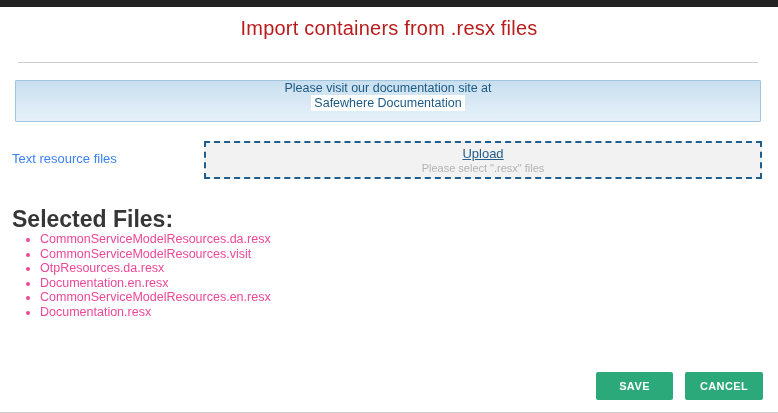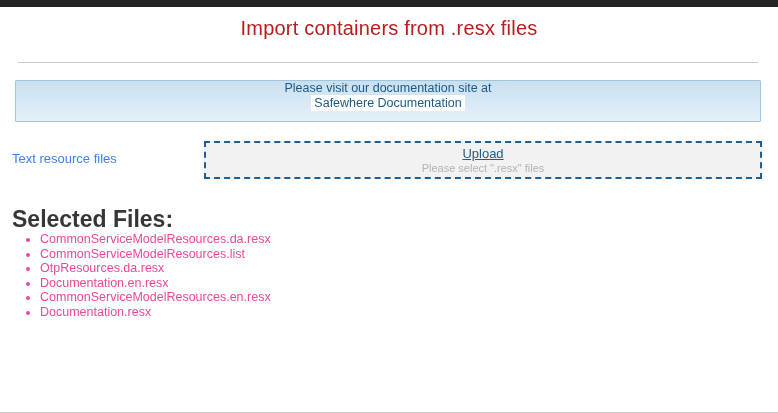--- a/index.html
+++ b/index.html
@@ -82,21 +82,23 @@
 
 <div class="upload-box">
   <span class="upload-link">Upload</span>
   <span class="upload-hint">Please select ".resx" files</span>
 </div>
 
 <div class="selected-files-heading">Selected Files:</div>
 
 <ul class="file-list">
     <li>CommonServiceModelResources.da.resx</li>
-    <li>CommonServiceModelResources.list</li>
+    <li>CommonServiceModelResources.visit</li>
     <li>OtpResources.da.resx</li>
     <li>Documentation.en.resx</li>
     <li>CommonServiceModelResources.en.resx</li>
     <li>Documentation.resx</li>
   </ul>
 
 <div class="actions">
+  <button class="btn btn-save">SAVE</button>
+  <button class="btn btn-cancel">CANCEL</button>
 </div>
 
 </body></html>

